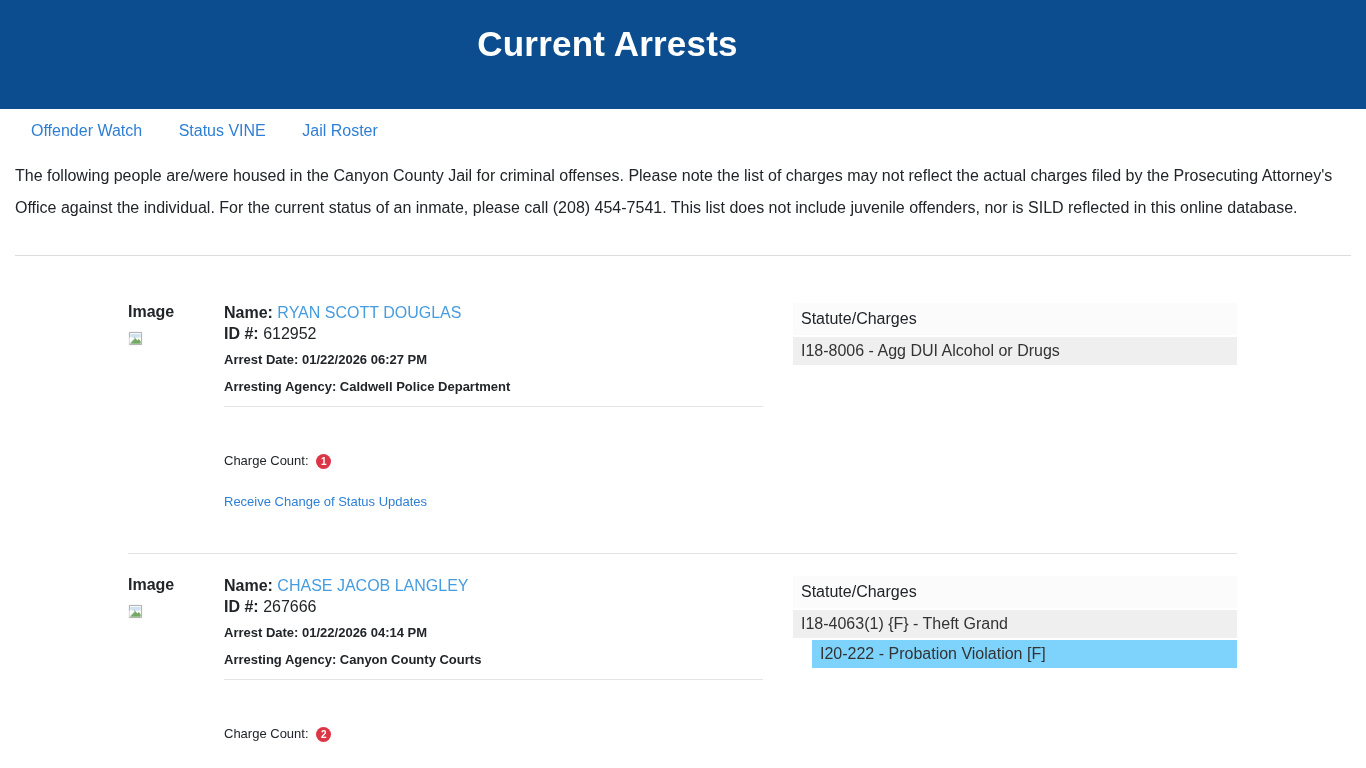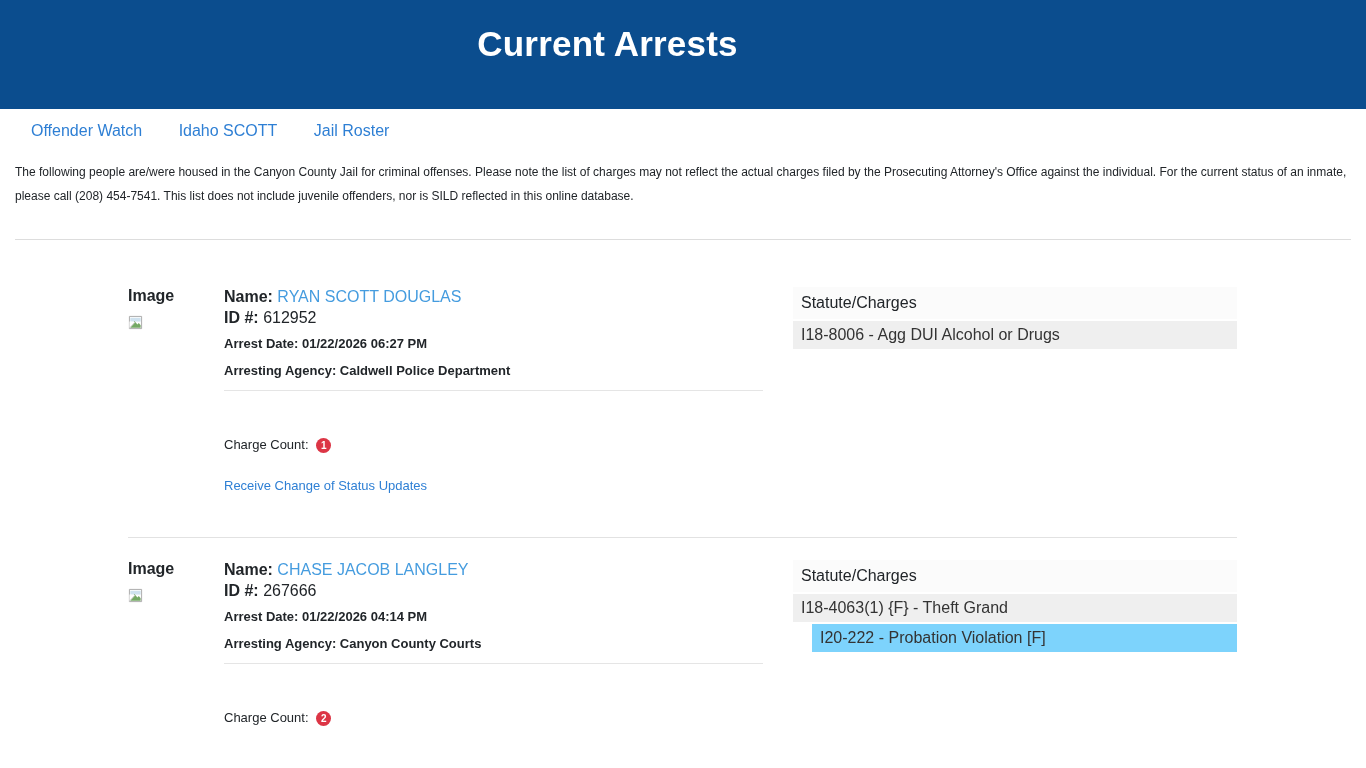--- a/index.html
+++ b/index.html
@@ -36,22 +36,22 @@
   .topnav a {
     display: inline-block;
     margin-right: 32px;
     font-size: 16px;
     color: #2e7fd4;
     text-decoration: none;
   }
   
   .intro {
     margin: 11px 15px 0 15px;
-    font-size: 12px;
-    line-height: 24px;
+    font-size: 16px;
+    line-height: 32px;
     color: #212529;
   }
   hr.page-rule {
     border: none;
     border-top: 1px solid #dddddd;
     margin: 31px 15px 0 15px;
   }
   
   .container {
     margin-left: 128px;
@@ -162,21 +162,21 @@
 <body>
 
 <header class="banner">
   <div class="banner-inner">
     <h1>Current Arrests</h1>
   </div>
 </header>
 
 <nav class="topnav">
   <a href="#">Offender Watch</a>
-  <a href="#">Idaho SCOTT</a>
+  <a href="#">Status VINE</a>
   <a href="#">Jail Roster</a>
 </nav>
 
 <p class="intro">The following people are/were housed in the Canyon County Jail for criminal offenses. Please note the list of charges may not reflect the actual charges filed by the Prosecuting Attorney's Office against the individual. For the current status of an inmate, please call (208) 454-7541. This list does not include juvenile offenders, nor is SILD reflected in this online database.</p>
 
 <hr class="page-rule">
 
 <main class="container">
 
 

